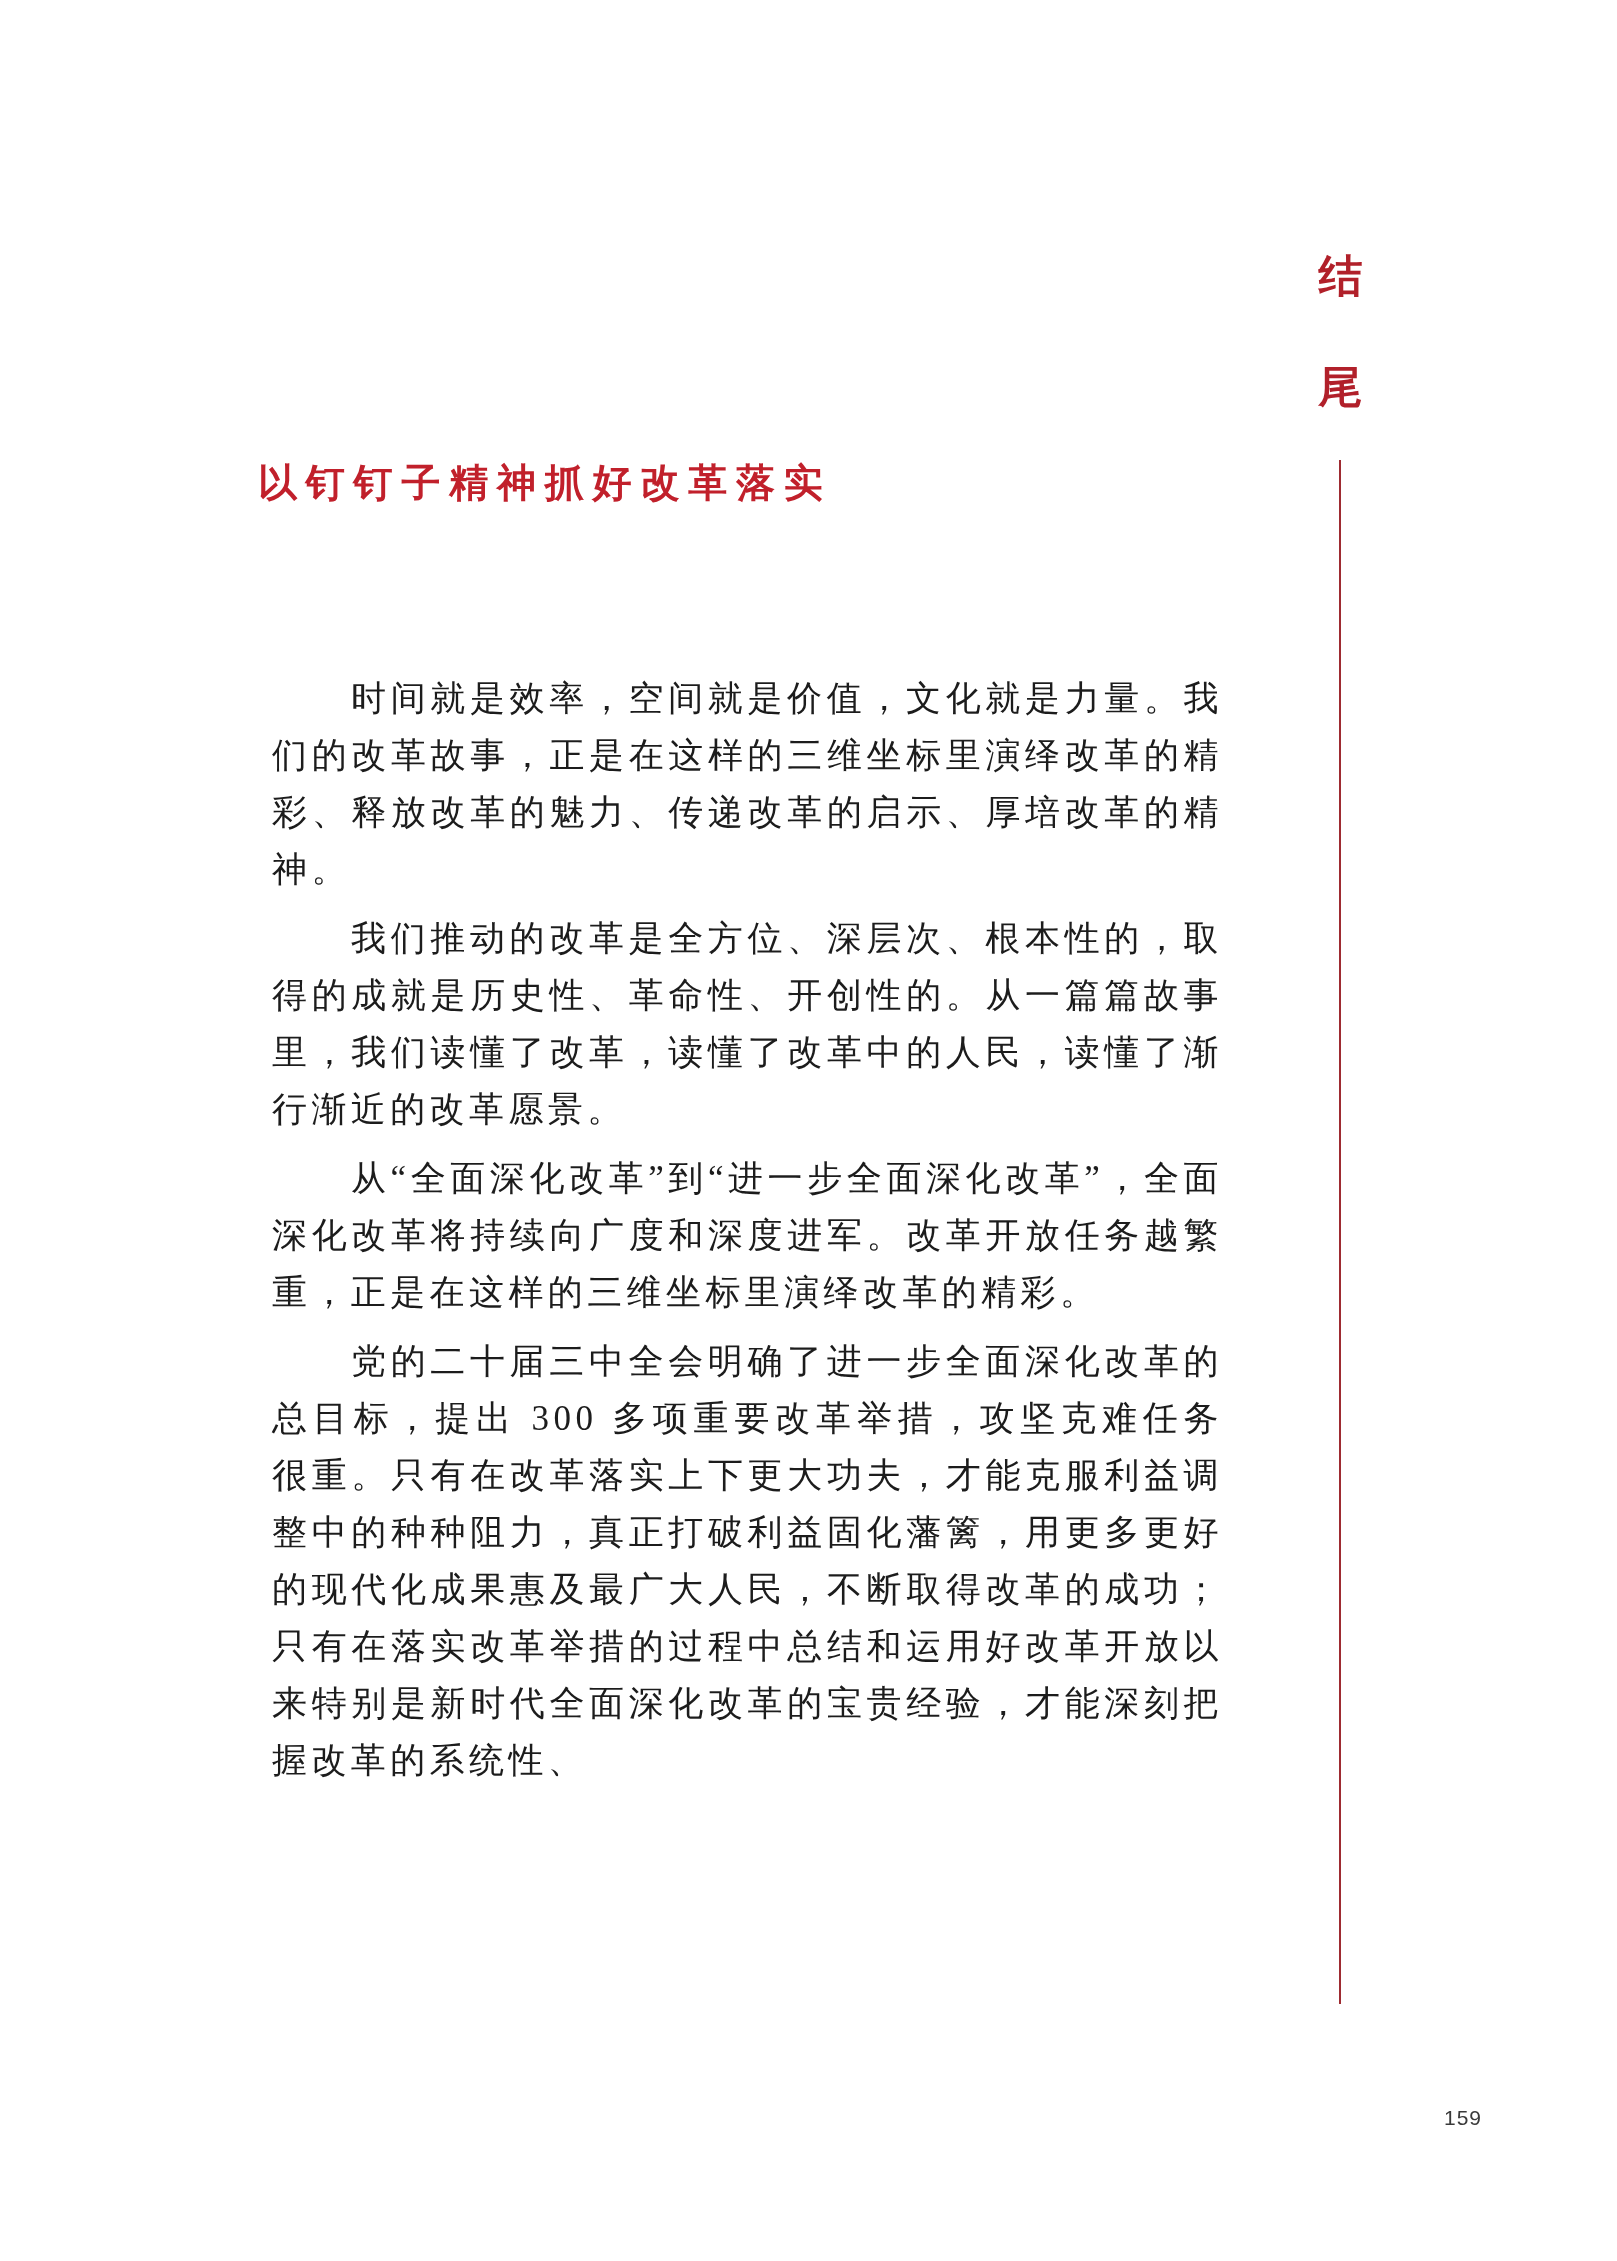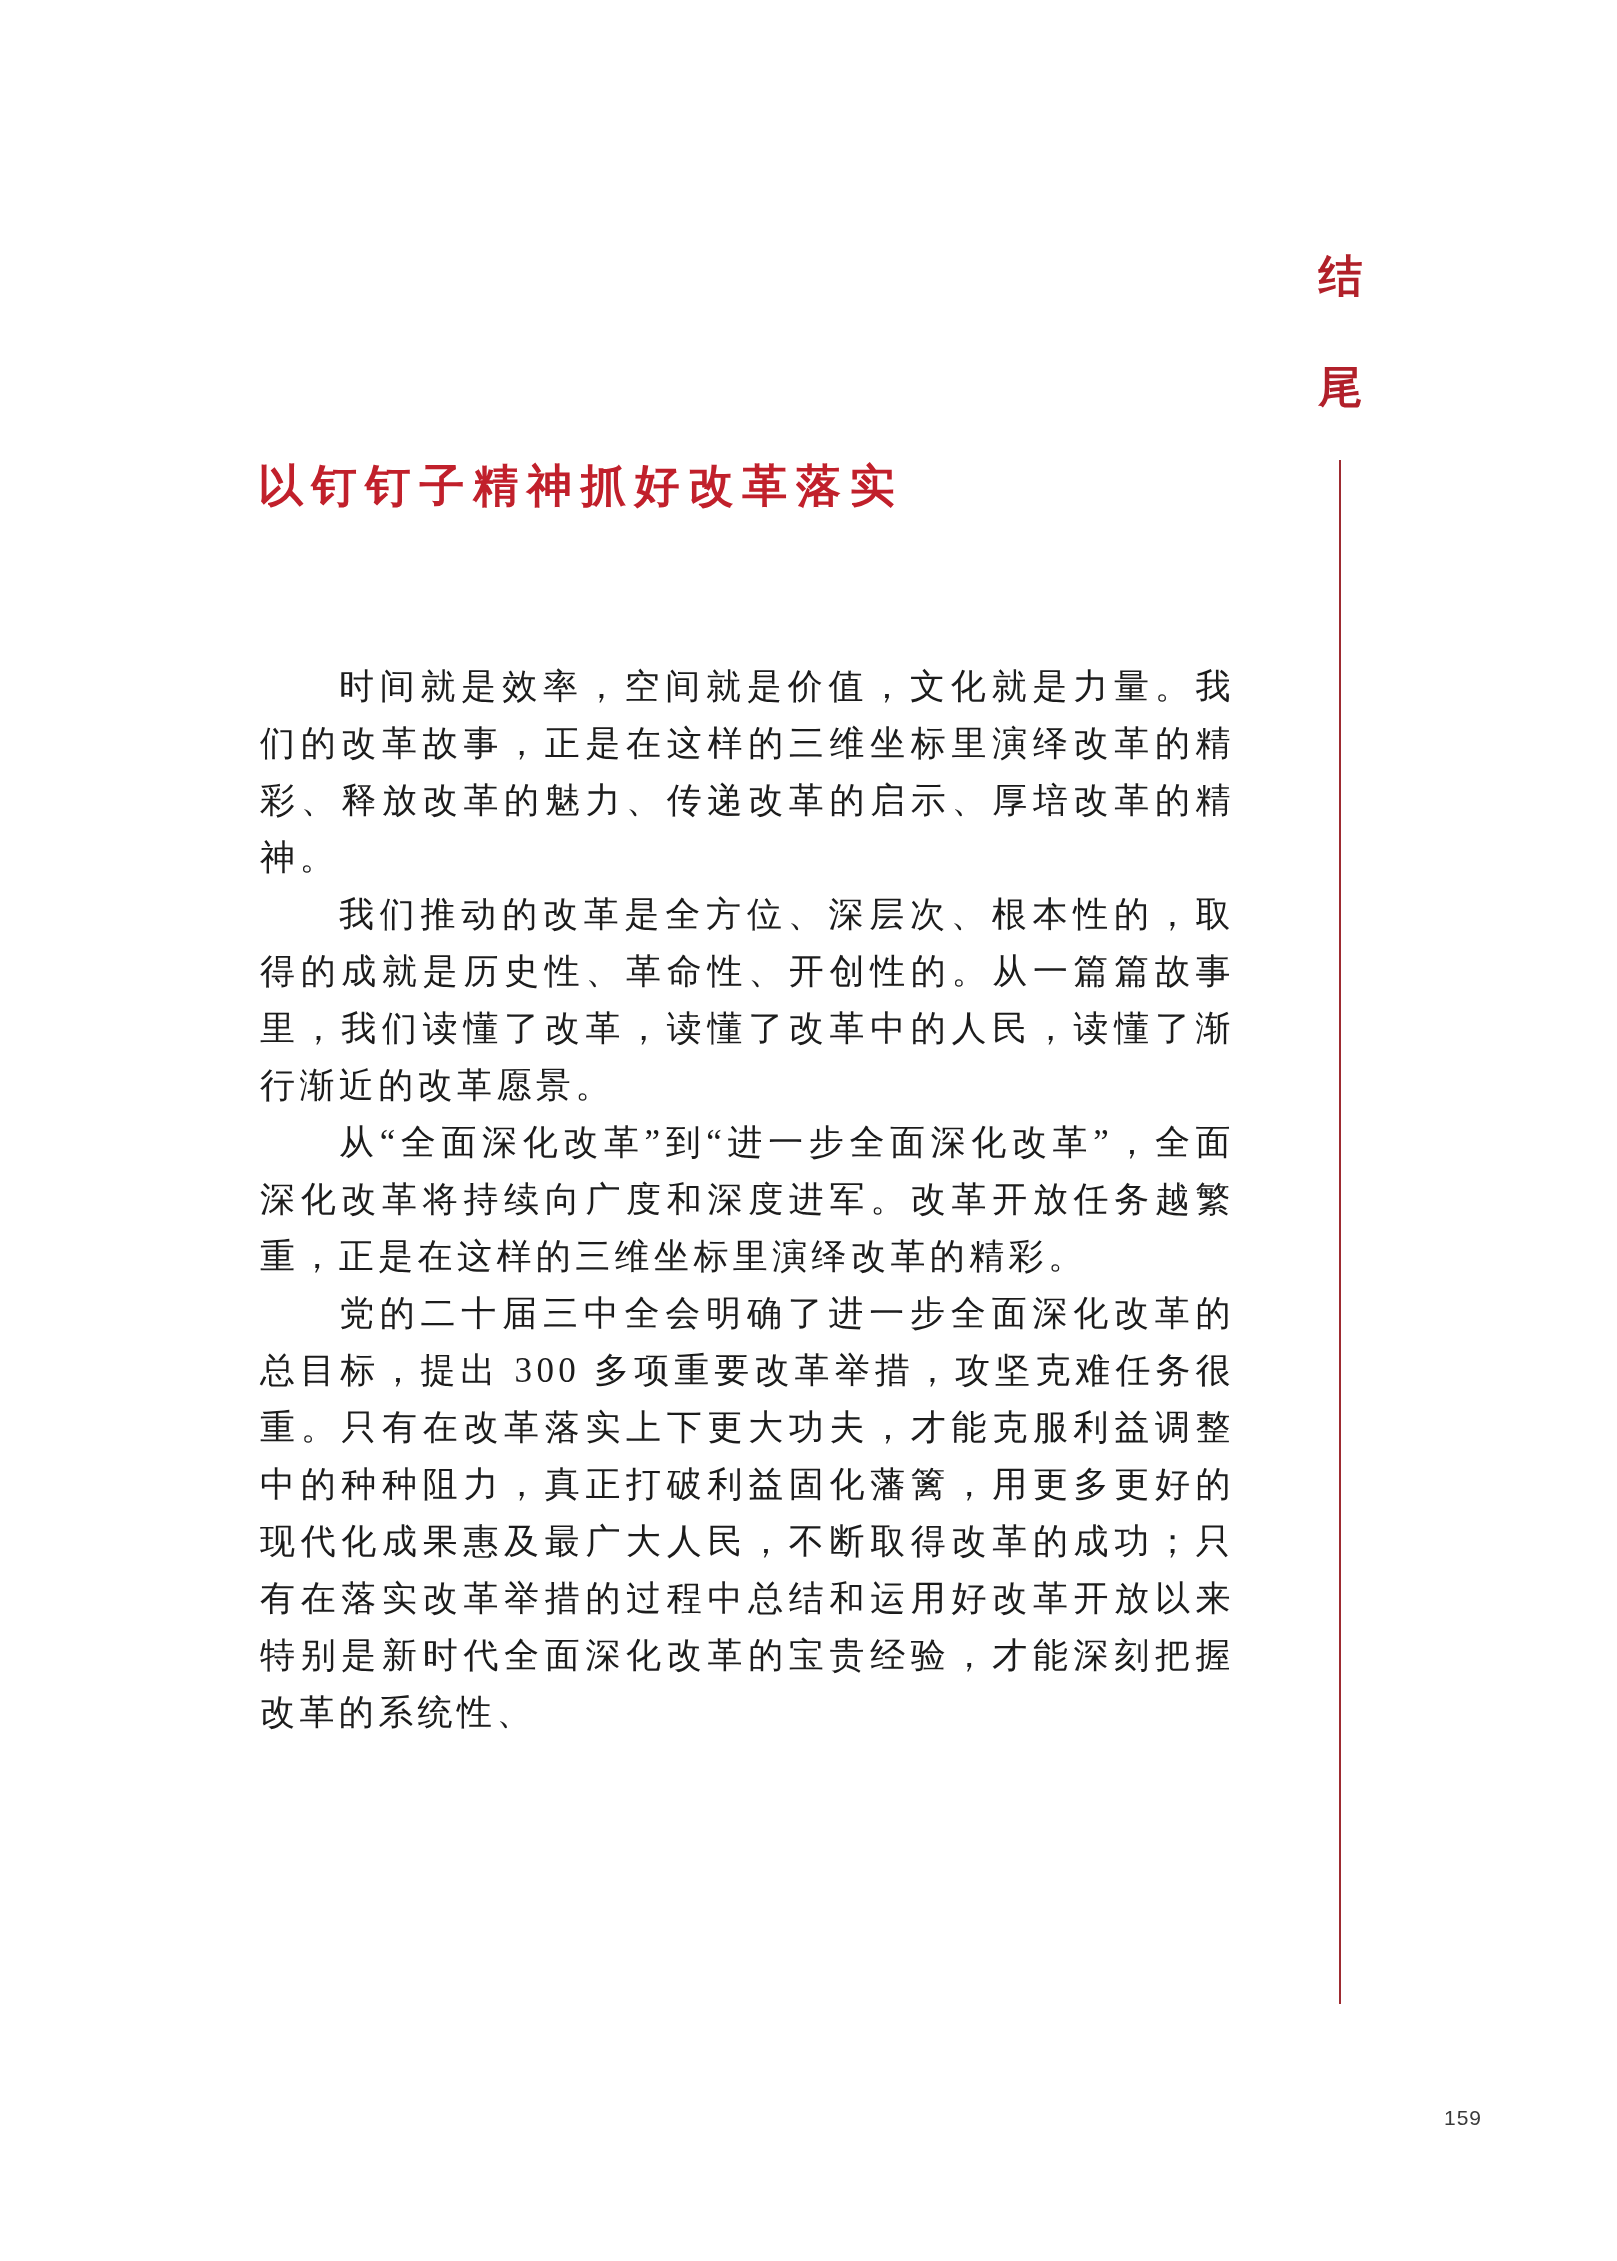--- a/index.html
+++ b/index.html
@@ -42,42 +42,42 @@
     background: #9e2b31;
   }
 
   
   .title {
     position: absolute;
     left: 258px;
     top: 463px;
     margin: 0;
     color: #c1202b;
-    font-size: 45px;
+    font-size: 39px;
     line-height: 1.05;
     font-weight: 700;
     letter-spacing: 8.8px;
     white-space: nowrap;
   }
 
   
   .body-text {
     position: absolute;
     left: 260px;
     top: 658px;
     width: 975px;
     color: #1c1c1c;
     font-size: 35px;
     line-height: 57px;
     letter-spacing: 4.4px;
     text-align: justify;
     text-justify: inter-ideograph;
   }
   .body-text p {
-    margin: 0;
+    margin: 12px;
     padding: 0;
     text-indent: 79px;
   }
 
   
   .page-number {
     position: absolute;
     left: 1424px;
     top: 2107px;
     width: 78px;

